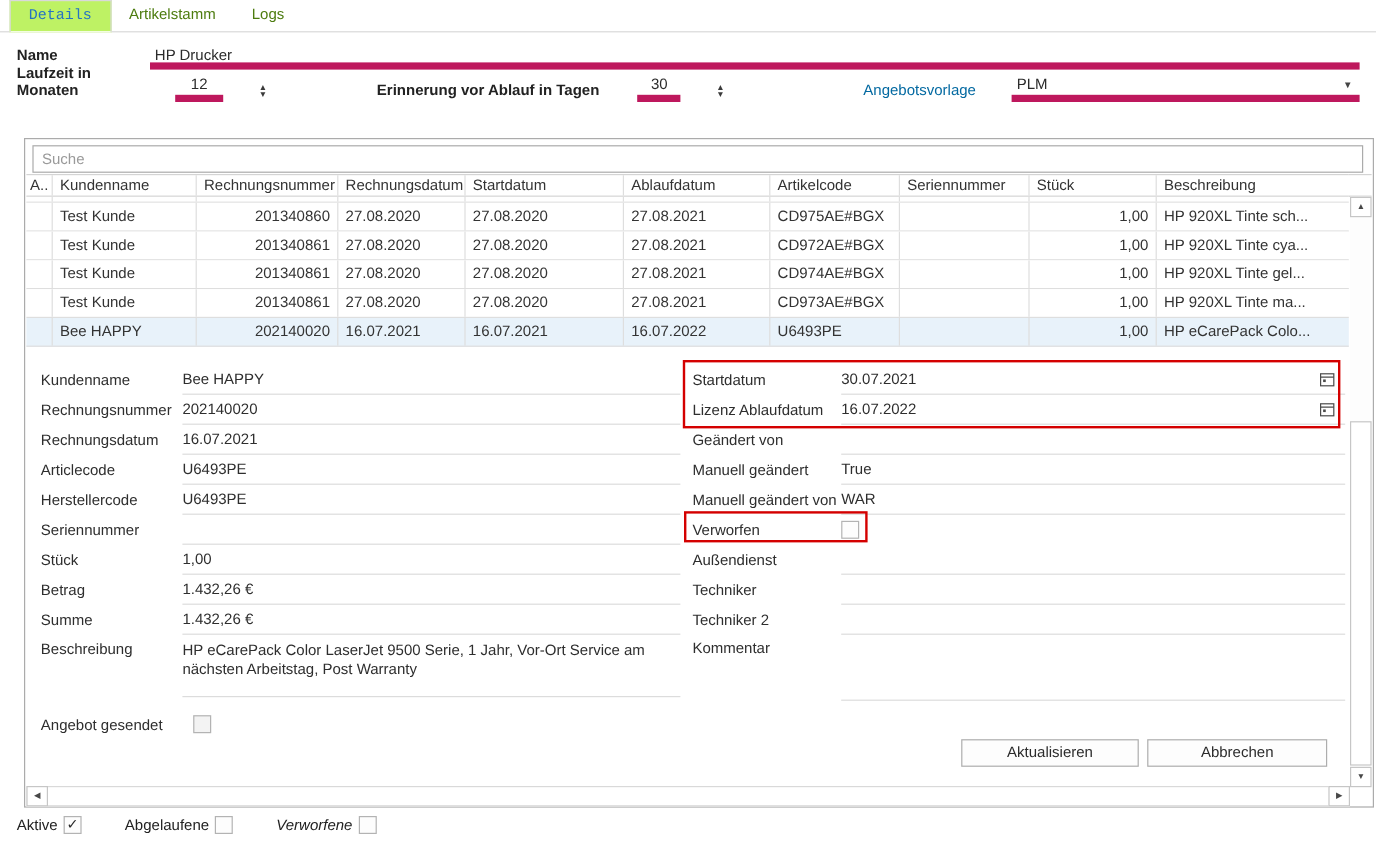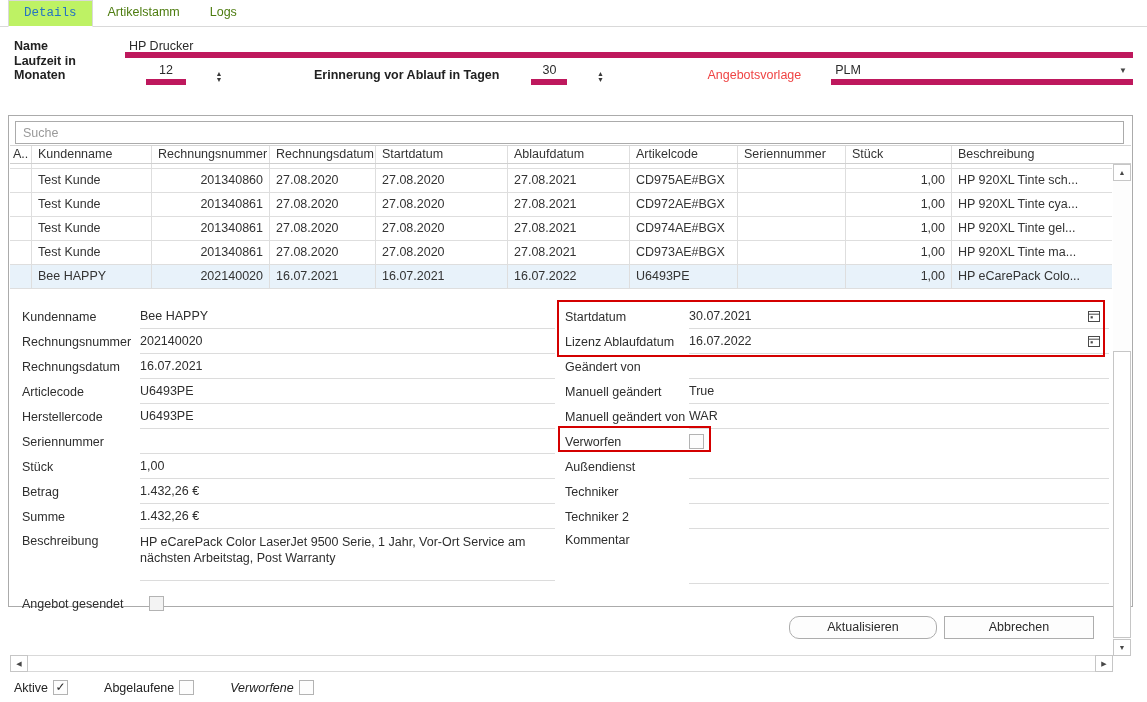--- a/index.html
+++ b/index.html
@@ -11,37 +11,37 @@
   .tabbar { position:absolute; left:0; top:0; width:1147px; height:27px;
     border-bottom:1px solid #d9d9d9; display:flex; padding-left:8px; background:#fff; }
   .tab { padding:5px 15px 4px 15px; color:#4d7c0f; cursor:default; }
   .tab.active { border:1px solid #d9d9d9; border-bottom:1px solid #fff;
     margin-bottom:-1px; color:#2673c2; background:#bef264;font-family:Liberation Mono, monospace; }
 
   
   .frow1 { position:absolute; left:14px; top:36px; width:1119px; height:22px; display:flex; }
   .frow2 { position:absolute; left:14px; top:61px; width:1119px; height:24px; display:flex; align-items:flex-end;gap:24px; }
   .flabel { font-weight:600; color:#222; }
-  .flabel-reg { color:#ef4444; }
+  .flabel-reg { color:#0369a1;margin-left:12px; }
   .uval { border-bottom:6px solid #be185d; padding:0 4px 2px 4px; }
   .frow1 .flabel { width:111px; padding-top:3px; }
   .frow1 .uval { flex:1; padding-top:3px; }
   .frow2 .flabel { padding-bottom:3px; }
   .lz-label { width:108px; }
   .num { width:40px; text-align:center; }
   .spinner { display:flex; flex-direction:column; width:14px; margin:0 0 2px 2px;
     font-size:7px; line-height:6px; color:#3a3a3a; text-align:center; cursor:default; }
   .gap1 { width:40px; } .gap2 { width:52px; }
   .er-label { margin-right:8px; }
   .av-label { margin-right:6px; padding-bottom:3px; }
   .combo { flex:1; display:flex; justify-content:space-between; align-items:flex-end; }
   .combo-arrow { font-size:8px; color:#444; padding:0 2px 2px 0; }
 
   
-  .main { position:absolute; left:8px; top:115px; width:1125px; height:492px;
+  .main { position:absolute; left:20px; top:115px; width:1125px; height:558px;
     border:1px solid #ababab; background:#fff; }
   .search { position:absolute; left:6px; top:5px; width:1109px; height:23px;
     border:1px solid #ababab; font-family:"Liberation Sans", sans-serif;
     font-size:12.5px; padding:0 7px; color:#333; outline:none; }
   .search::placeholder { color:#9a9a9a; }
 
   
   .thead { position:absolute; left:1px; top:29px; width:1102px; height:19px; display:flex;
     border-top:1px solid #d4d4d4; border-bottom:1px solid #cfcfcf; color:#3a3a3a; }
   .thead .cell { line-height:17px; overflow:hidden; white-space:nowrap; }
@@ -78,21 +78,21 @@
     display:inline-block; text-align:center; line-height:13px; font-size:12px; color:#2b2b2b; }
   .checkbox.white { background:#fdfdfd; }
   .checkbox.checked::after { content:"\2713"; }
   .redbox { position:absolute; border:2px solid #d40000; pointer-events:none; }
   .redbox-dates { left:-8px; top:-4px; width:548px; height:57px; }
   .redbox-verworfen { left:-7px; top:122px; width:153px; height:26px; }
 
   
   .btn { position:absolute; top:500px; height:23px; border:1px solid #adadad;
     background:#fdfdfd; text-align:center; line-height:21px; color:#2b2b2b; cursor:default; }
-  .btn-update { left:780px; width:148px;border-radius:10px; }
+  .btn-update { left:780px; width:148px; }
   .btn-cancel { left:935px; width:150px; }
 
   
   .vscroll { position:absolute; left:1104px; top:48px; width:18px; height:492px; background:#fdfdfd; }
   .sbtn { border:1px solid #c6c6c6; background:#fff; color:#474747; text-align:center; cursor:default; }
   .vscroll .sbtn { width:18px; height:17px; font-size:7px; line-height:16px; }
   .vscroll .sbtn.down { position:absolute; bottom:0; }
   .vthumb { position:absolute; left:0; top:187px; width:18px; height:287px;
     border:1px solid #c6c6c6; background:#fff; }
   .hscroll { position:absolute; left:1px; top:539px; width:1103px; height:17px; }

